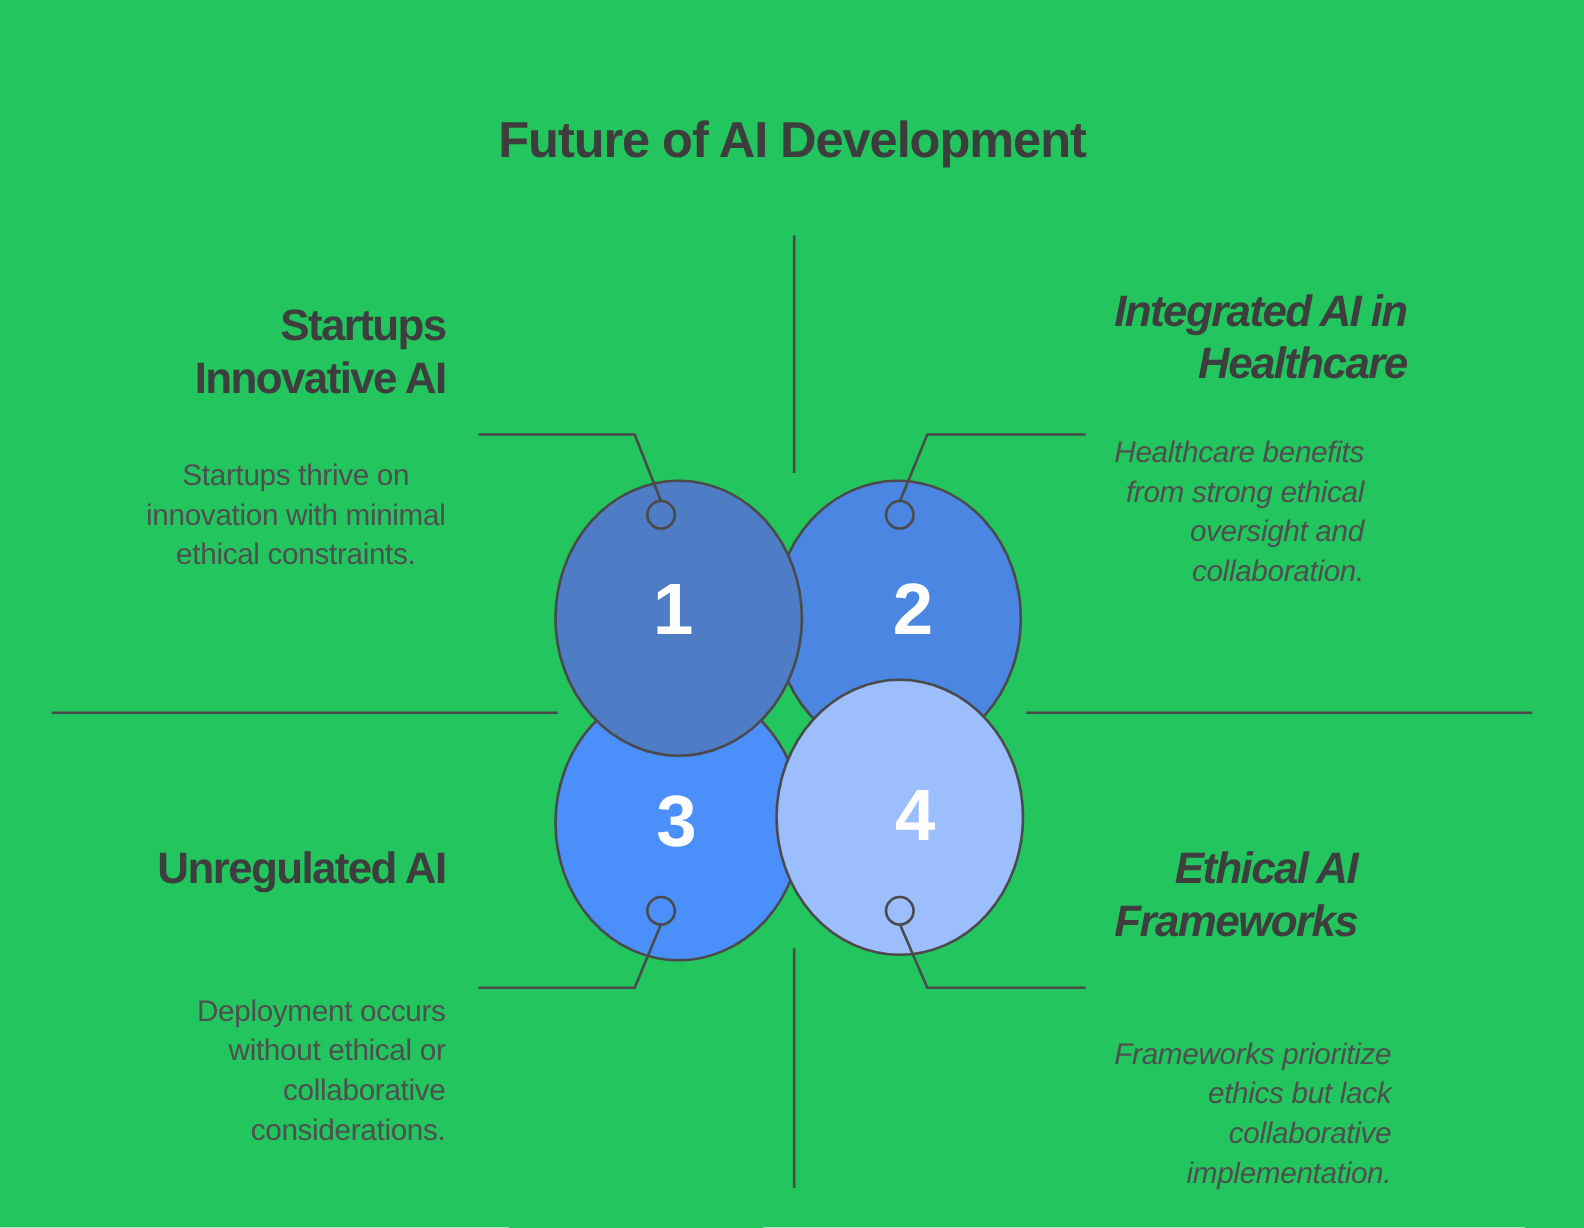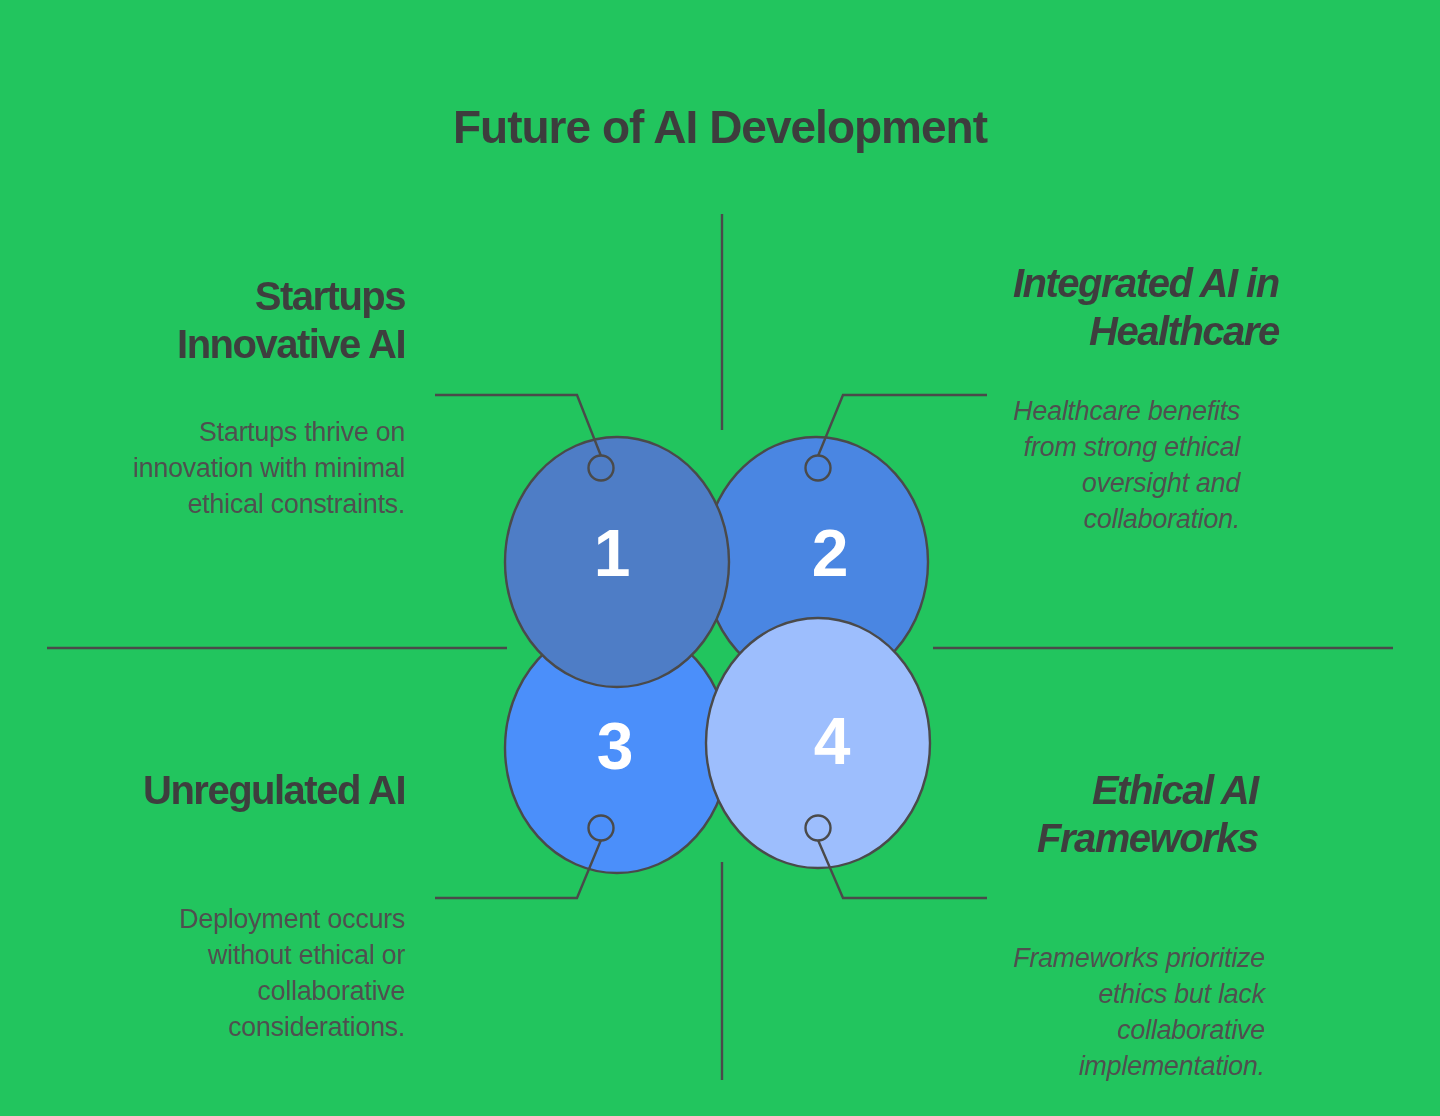--- a/index.html
+++ b/index.html
@@ -36,26 +36,26 @@
   .quad-desc{
     position:absolute;
     font-size:27px;
     letter-spacing:-0.3px;
     line-height:36px;
     color:#4f4f4f;
   }
   .align-right{ text-align:right; }
   .align-left{ text-align:right;font-style:italic; }
   .tl-heading{ right:1035px; top:272px; }
-  .tl-desc{ right:1035px; top:414px; }
+  .tl-desc{ right:1035px; top:414px;text-align:center; }
   .tr-heading{ left:1013px; top:259px; }
   .tr-desc{ left:1013px; top:393px; }
   .bl-heading{ right:1035px; top:766px; }
   .bl-desc{ right:1035px; top:901px; }
-  .br-heading{ left:1013px; top:766px;margin-left:24px; }
+  .br-heading{ left:1013px; top:766px; }
   .br-desc{ left:1013px; top:940px; }
   .circle-number{
     font-family:"Liberation Sans", sans-serif;
     font-size:66px;
     font-weight:bold;
     fill:#ffffff;
   }
 </style>
 </head>
 <body>

